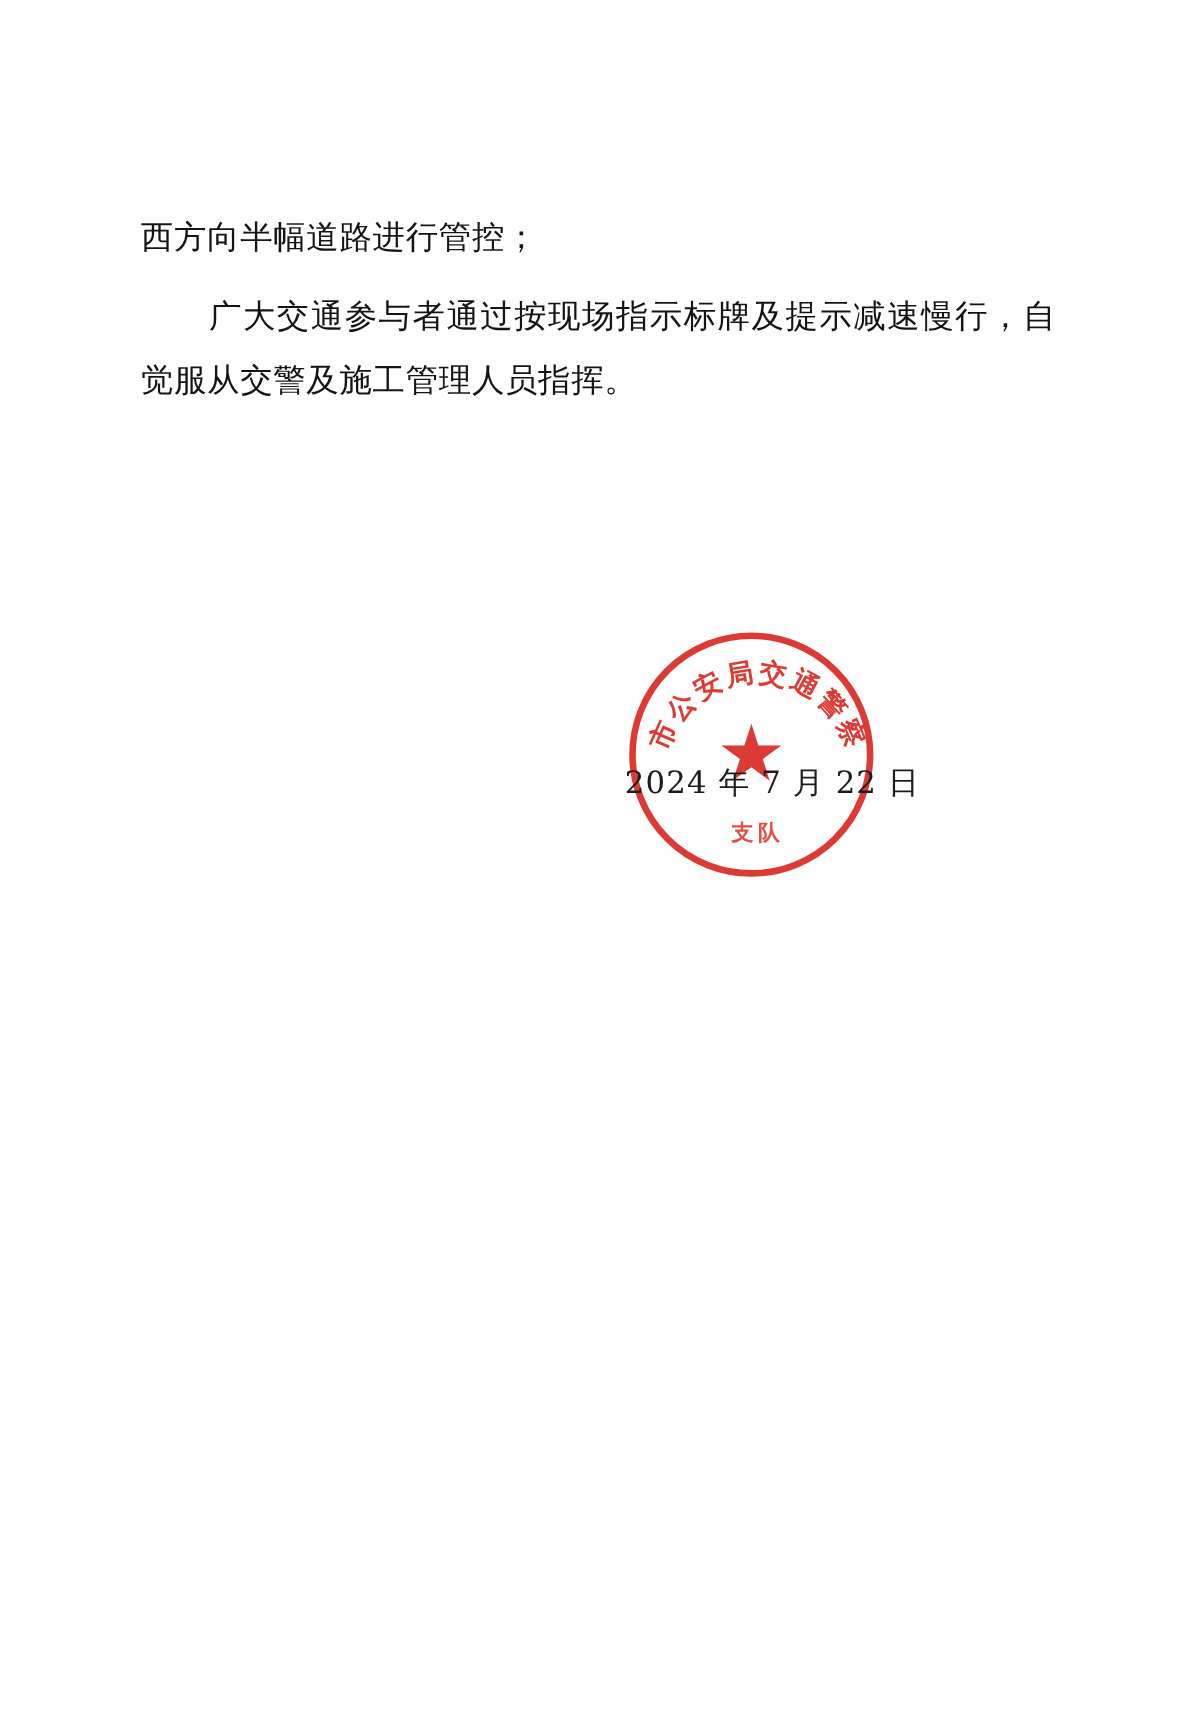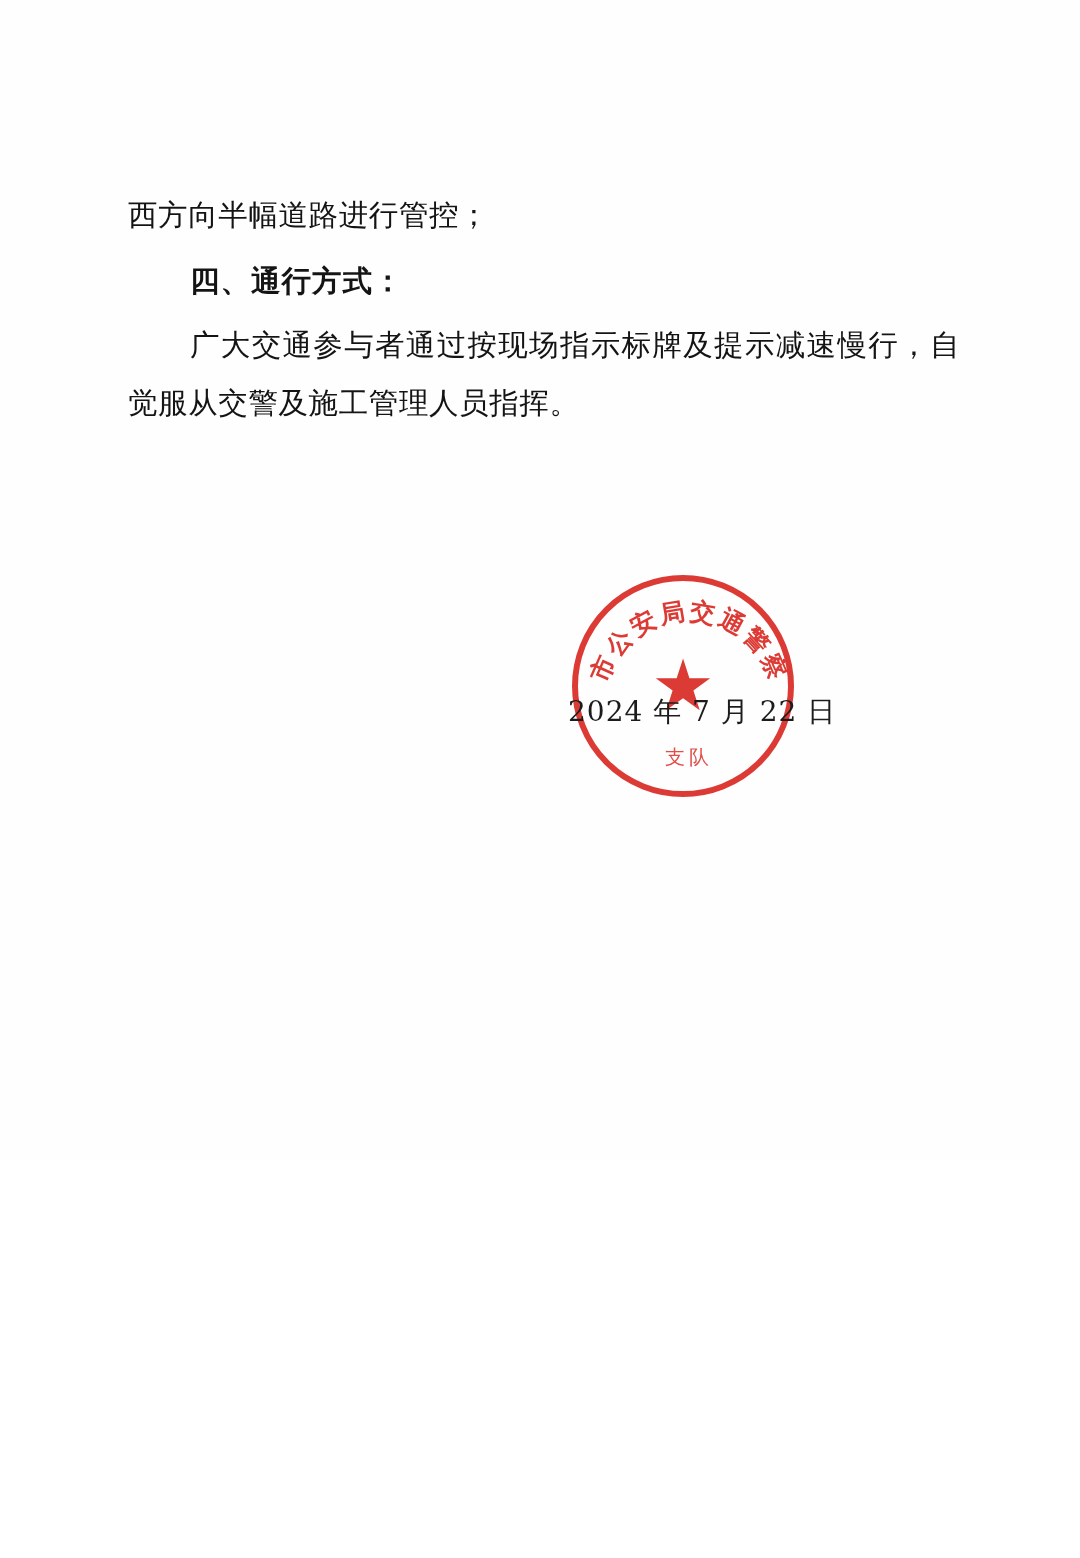--- a/index.html
+++ b/index.html
@@ -90,21 +90,21 @@
     letter-spacing: 3px;
   }
   .seal-bottom {
     position: absolute;
     left: 0;
     bottom: 20px;
     width: 222px;
     text-align: center;
     color: #d8211a;
     font-size: 20px;
-    font-weight: 400;
+    font-weight: 700;
     letter-spacing: 4px;
     opacity: 0.9;
   }
   .date-line {
     position: absolute;
     left: 8px;
     top: 128px;
     width: 300px;
     font-size: 28px;
     letter-spacing: 1px;
@@ -117,21 +117,20 @@
 
 <div class="page">
 
   <div class="doc-body">
 
     <p class="para">西方向半幅道路进行管控；</p>
     <div class="gap-small"></div>
 
     <div class="gap-small"></div>
 
-    <p class="para heading">四、通行方式：</p>
     <div class="gap-mid"></div>
 
     <p class="para indent">广大交通参与者通过按现场指示标牌及提示减速慢行，自觉服从交警及施工管理人员指挥。</p>
     <div class="gap-small"></div>
 
 
   </div>
 
   <div class="sign-block">
 

